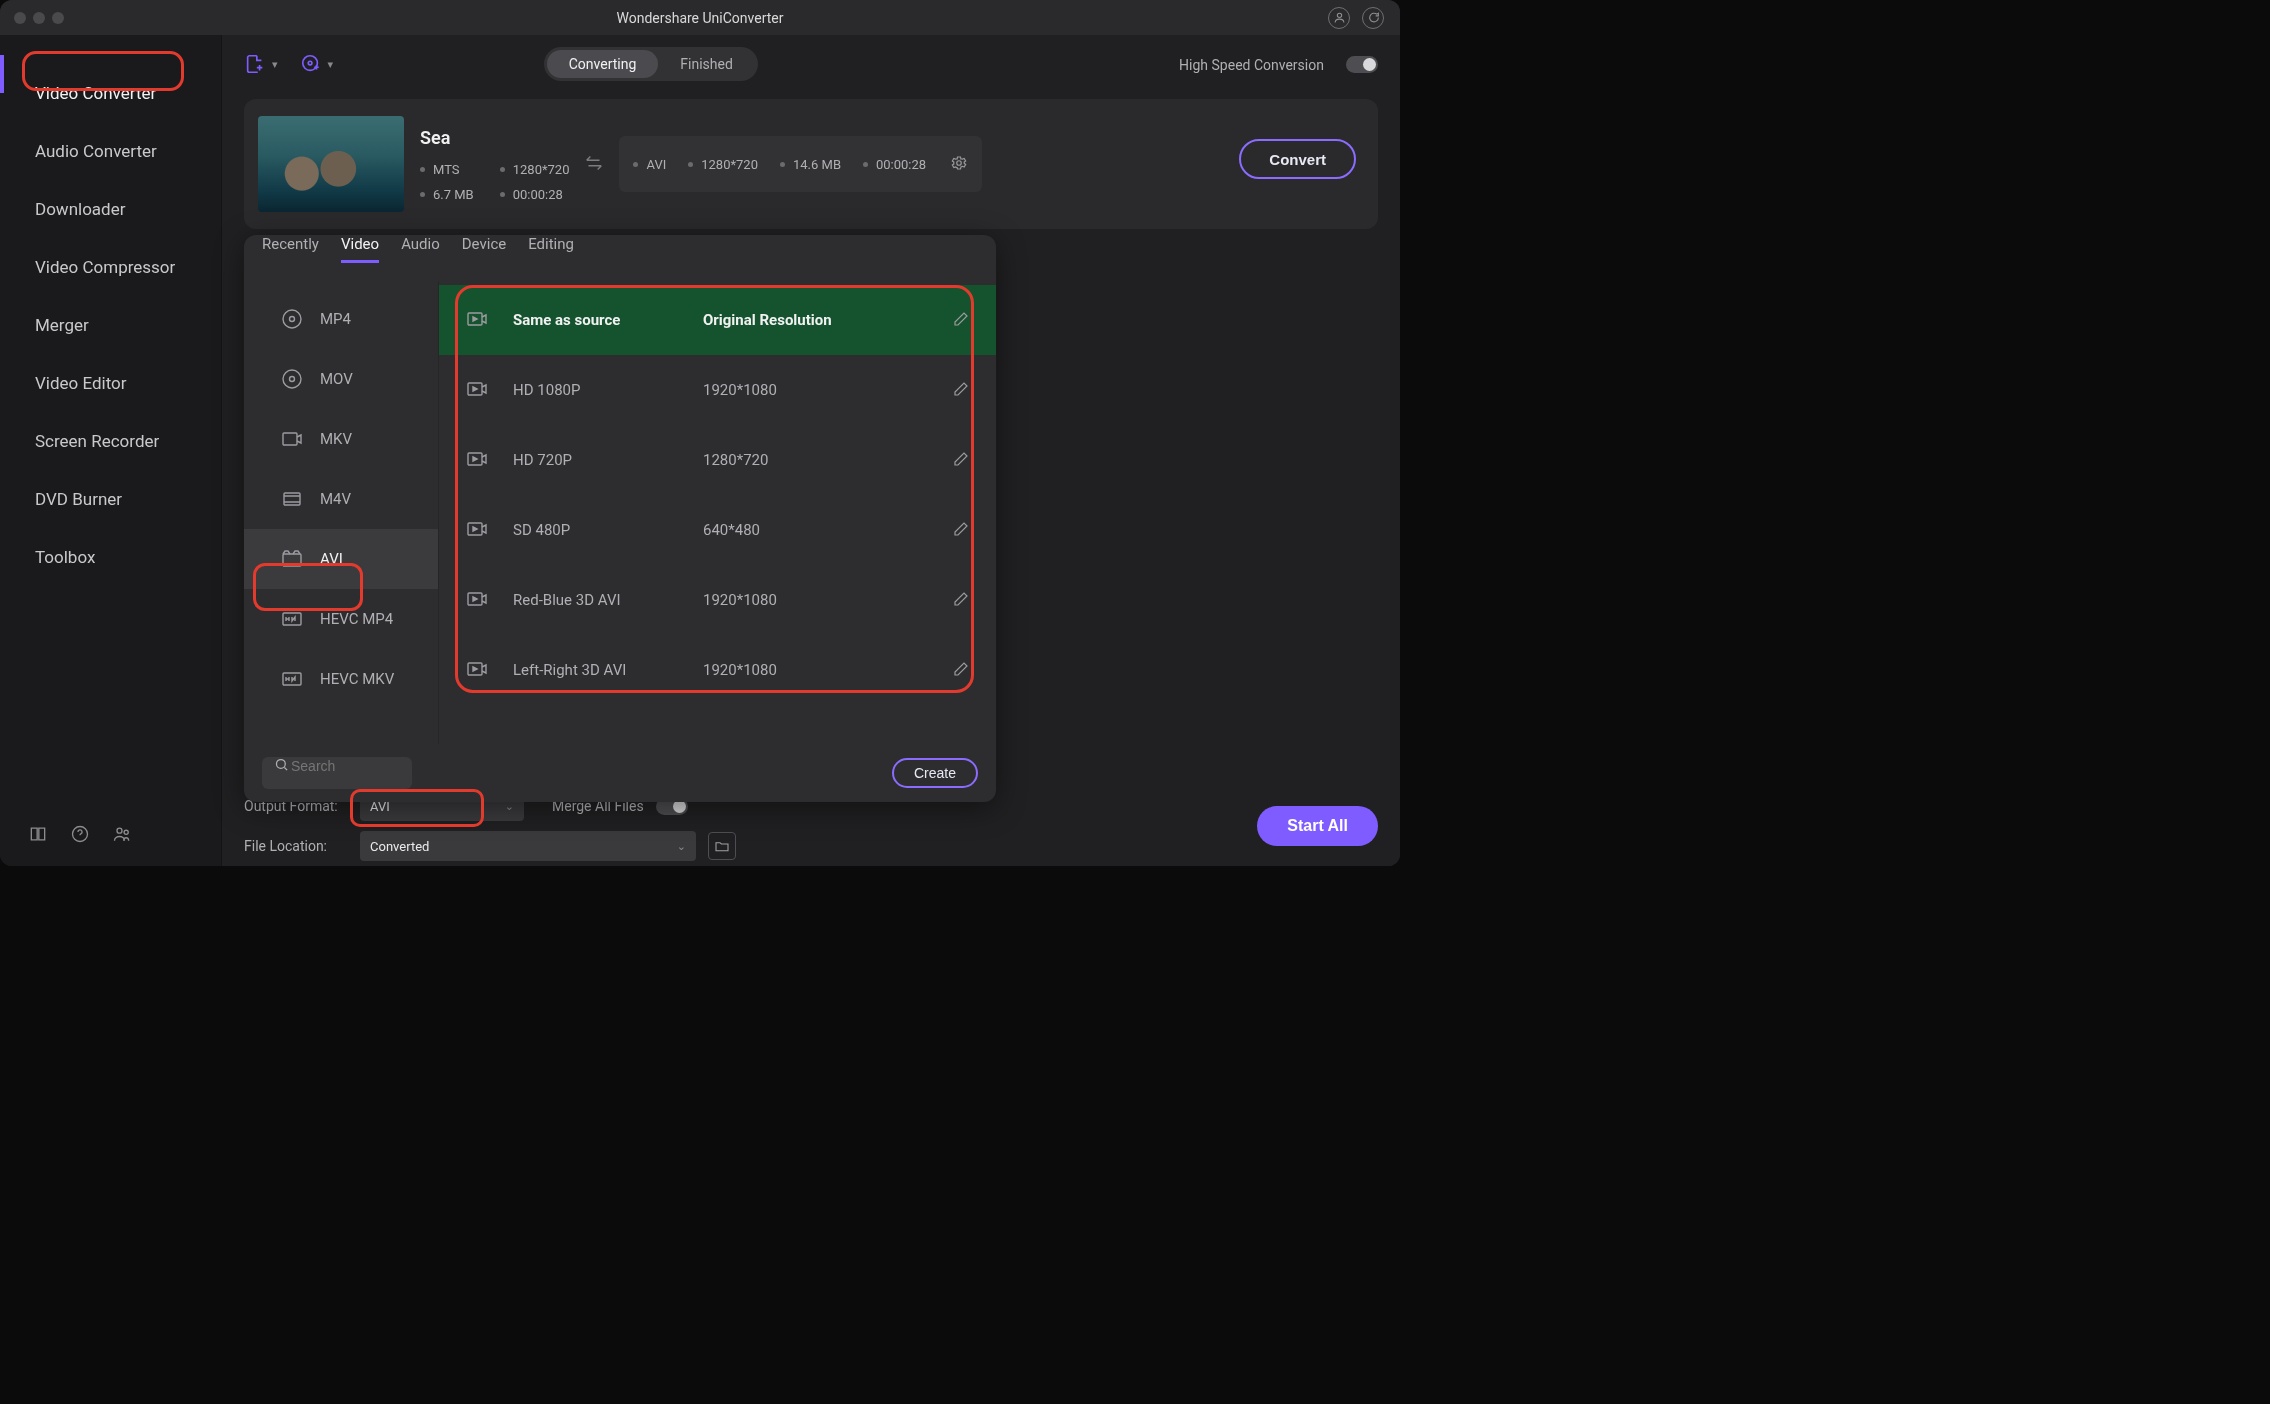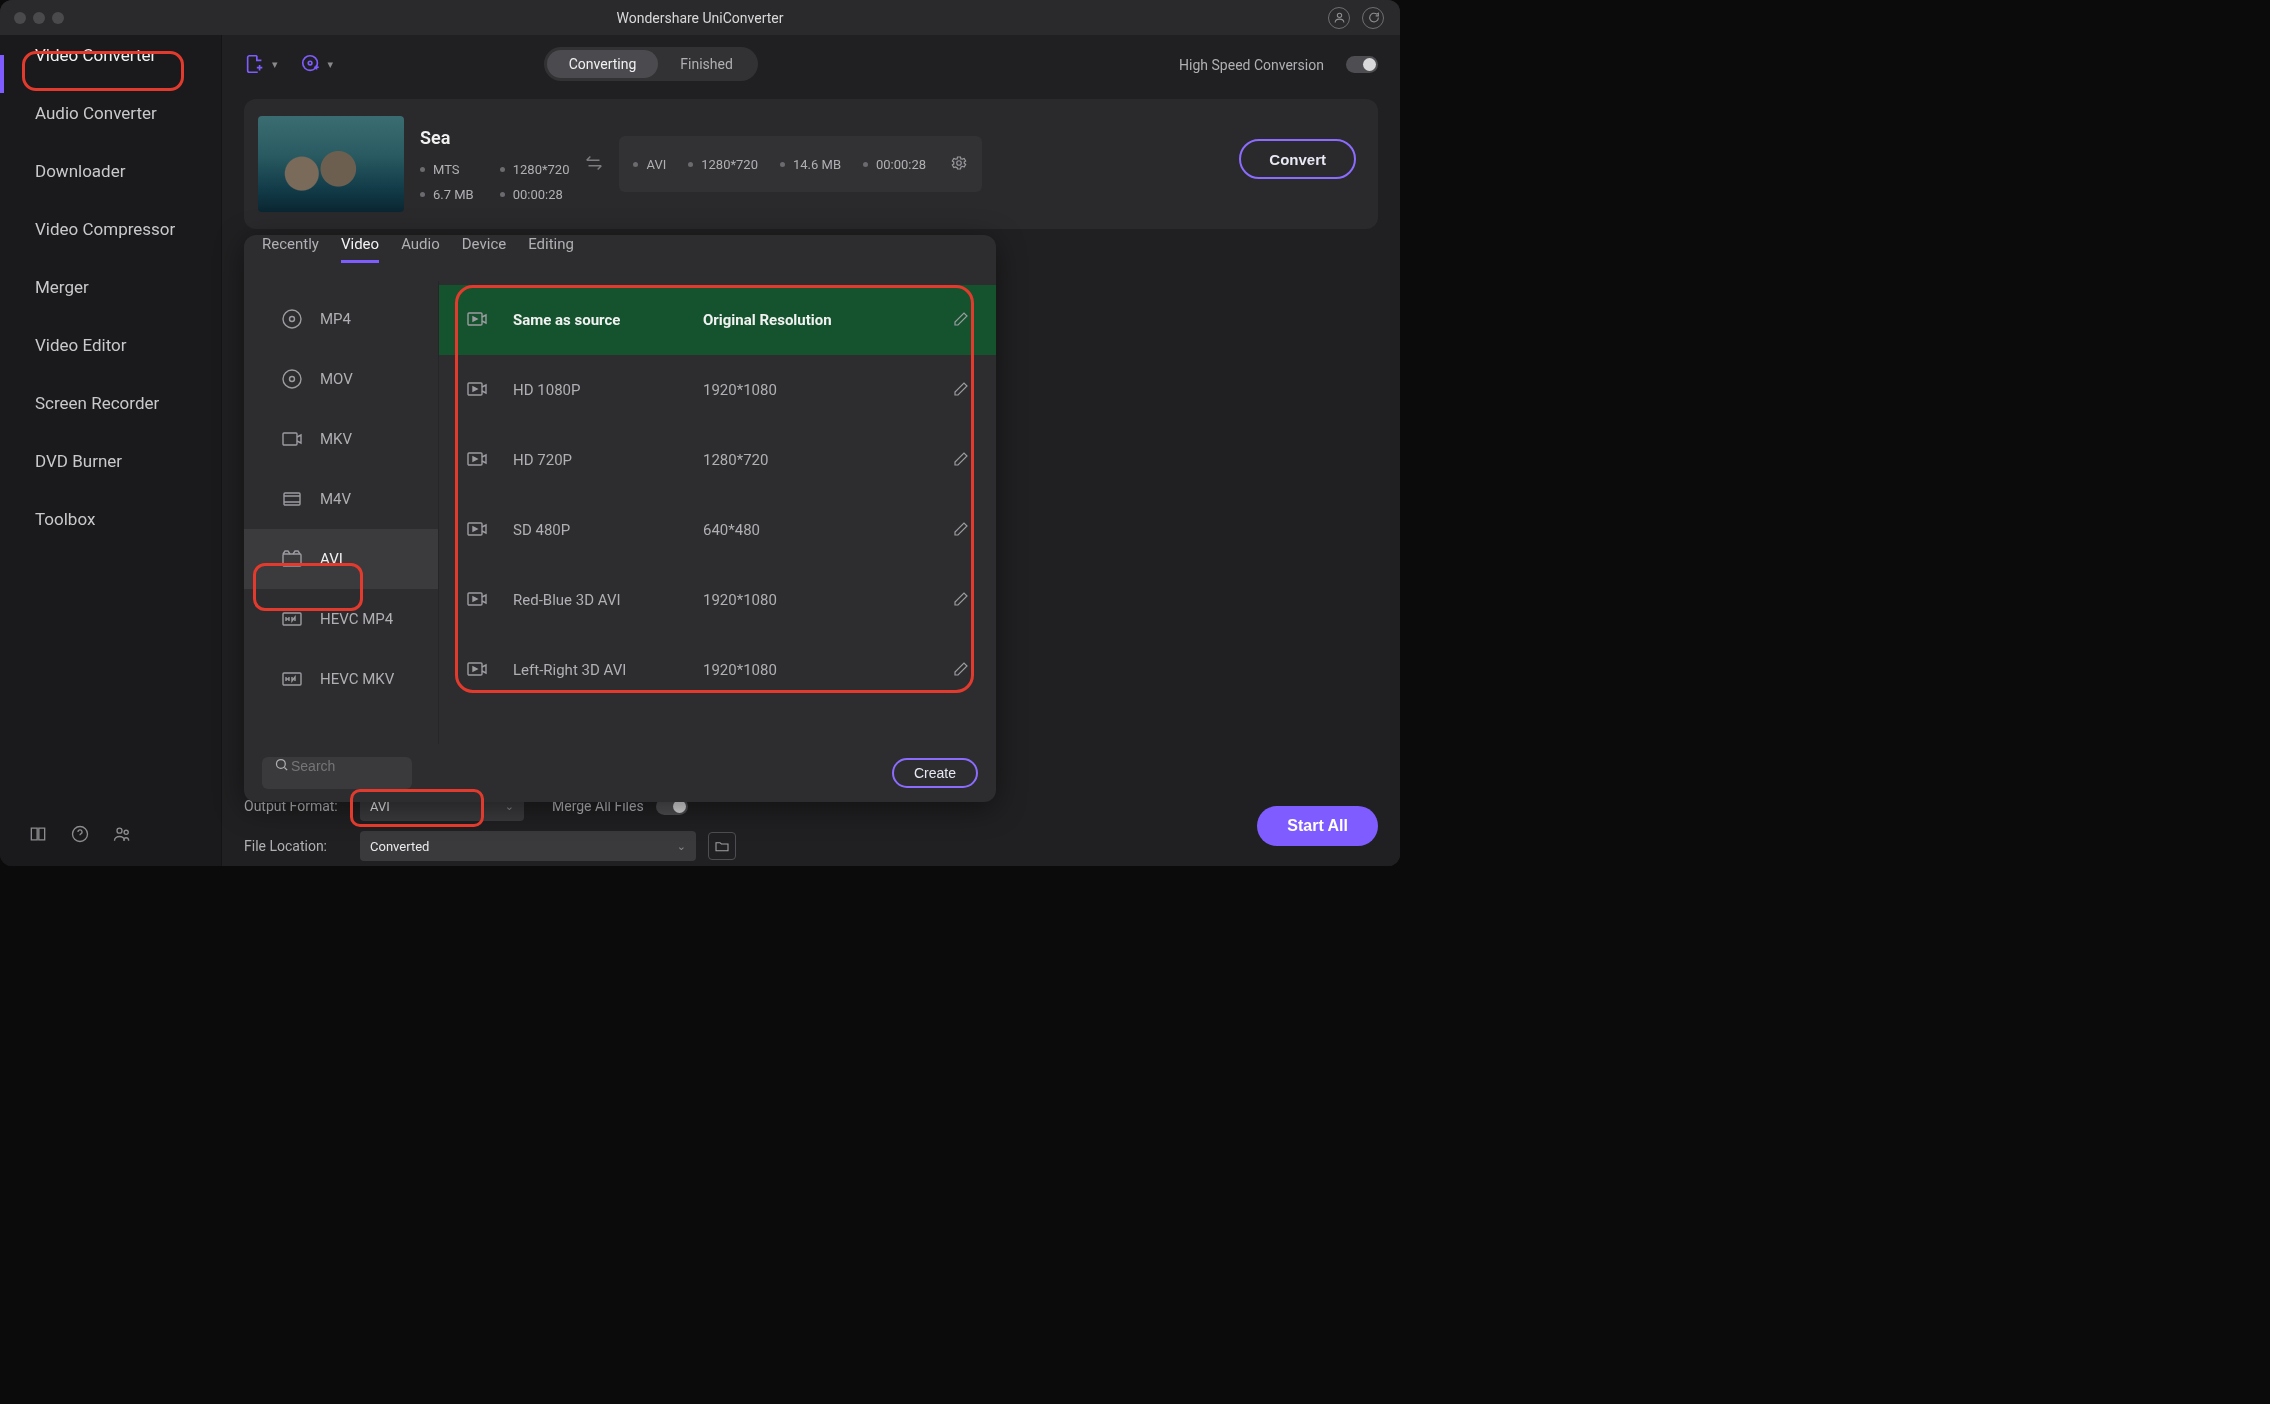--- a/index.html
+++ b/index.html
@@ -60,21 +60,21 @@
   
   .main { flex:1; display:flex; min-height:0;}
   
   .sidebar {
     width:222px; background:var(--bg-darkest);
     display:flex; flex-direction:column;
     padding-top:10px;
     border-right:1px solid #141416;
   }
   .sidebar-item {
-    height:58px; display:flex; align-items:flex-start;
+    height:58px; display:flex; align-items:flex-end;
     padding-left:35px; font-size:17px; color:#c9c9cc;
     position:relative; cursor:pointer;
   }
   .sidebar-item.active {
     color:#f2f2f3;
   }
   .sidebar-item.active::before {
     content:""; position:absolute; left:0; top:10px; bottom:10px; width:4px;
     background:var(--accent);
   }

